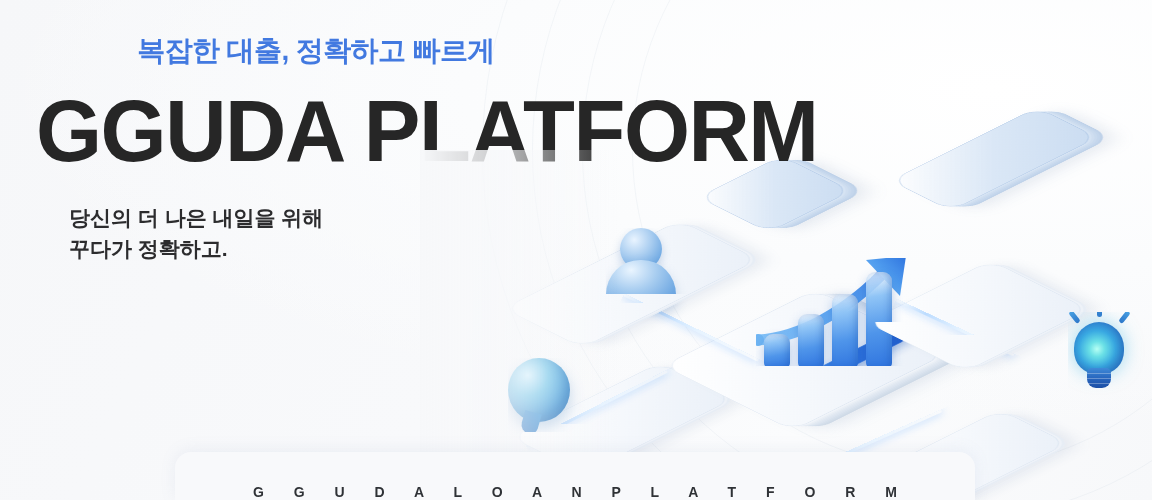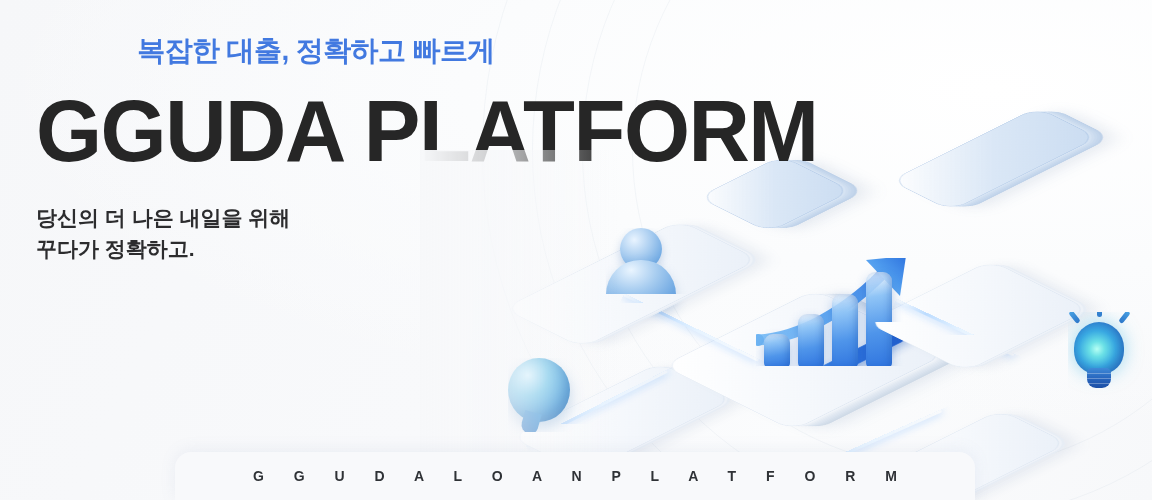--- a/index.html
+++ b/index.html
@@ -37,21 +37,21 @@
     color:#4279e0; line-height:1.2; white-space:nowrap;text-align:center;
   }
   .title {
     margin-top:22px;
     font-size:88px; font-weight:700; line-height:0.94;
     letter-spacing:-1.5px; color:#262626;
     transform:scaleX(0.965); transform-origin:left center;
     white-space:nowrap;
   }
   .sub { margin-top:30px; font-size:21px; line-height:1.48; color:#2c2c2e; }
-  .sub .ln { white-space:nowrap; font-weight:600; }
+  .sub .ln { white-space:nowrap; font-weight:600;margin-left:33px; }
   .sub b { font-weight:800; }
 
   
   .art { position:absolute; left:420px; top:150px; width:760px; height:360px; }
   .art::after{ 
     content:""; position:absolute; inset:0;
     background:linear-gradient(90deg,#f7f8fa 0%,rgba(247,248,250,0.82) 9%,rgba(247,248,250,0) 26%);
     pointer-events:none; z-index:9;
   }
   .scene { position:absolute; inset:0; transform-style:preserve-3d; }
@@ -152,21 +152,21 @@
   .b3{ left:76px; height:74px; }
   .b4{ left:110px;height:96px; }
   .chart .arrow { position:absolute; left:-6px; top:-6px; width:190px; height:96px; }
 
   
   .strip {
     position:absolute; left:175px; top:452px; width:800px; height:48px;
     background:#f8f9fb;
     border-radius:16px 16px 0 0;
     box-shadow:0 -2px 16px rgba(120,140,175,0.10);
-    display:flex; align-items:center; justify-content:center;
+    display:flex; align-items:flex-end; justify-content:center;
     z-index:20;
   }
   .strip-text {
     font-size:14px; font-weight:700; color:#2f3236;
     letter-spacing:13px; text-indent:13px; white-space:nowrap;
   }
 </style>
 </head>
 <body>
 

